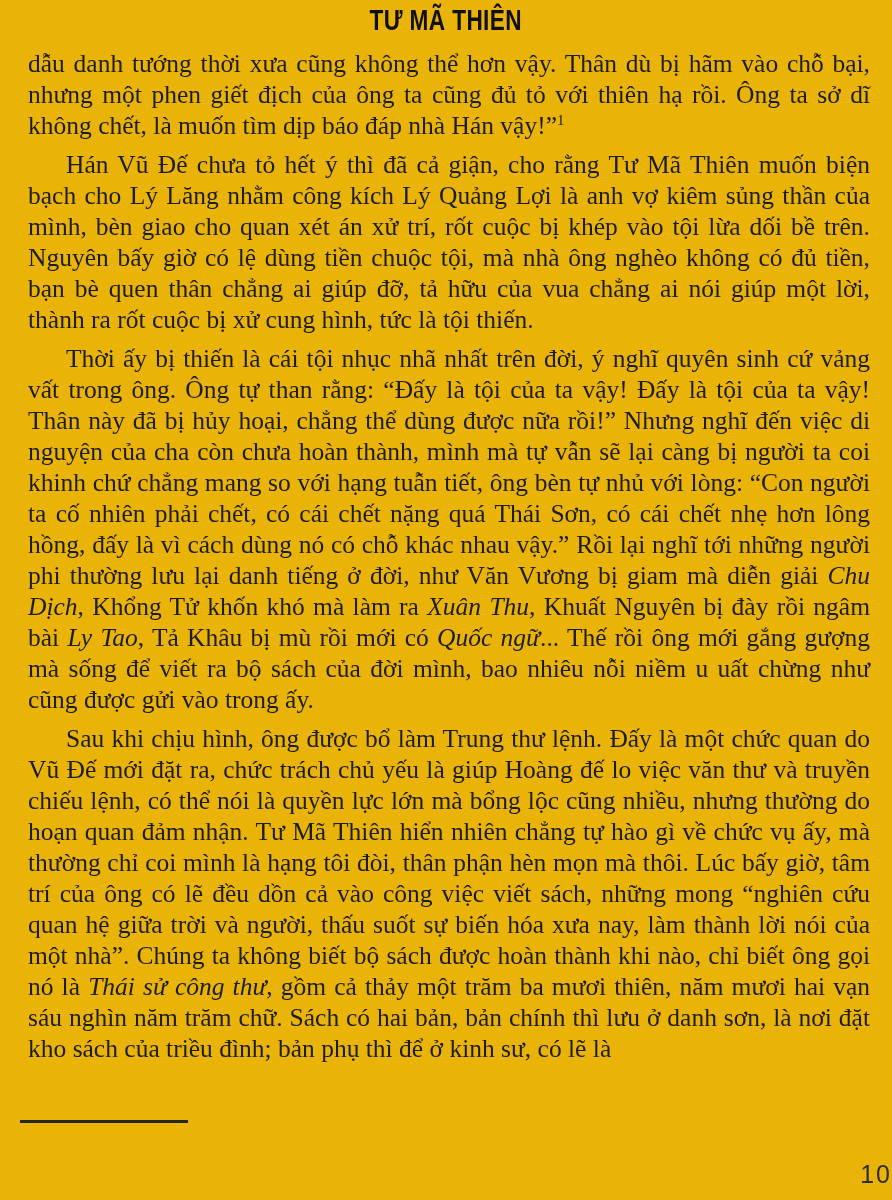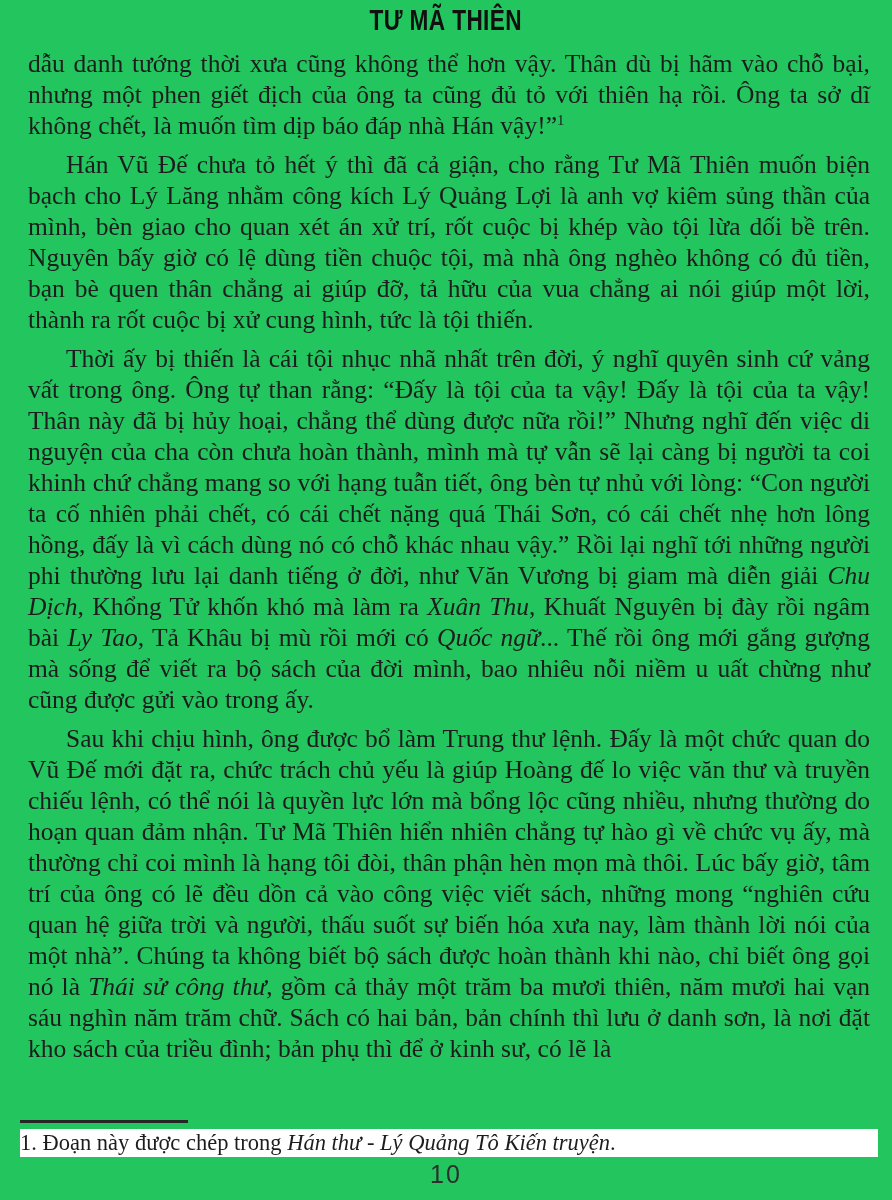--- a/index.html
+++ b/index.html
@@ -1,20 +1,20 @@
 <!DOCTYPE html>
 <html><head>
 <meta charset="utf-8">
 <style>
   html, body { margin: 0; padding: 0; background: #ffffff; }
   .page {
     position: relative;
     width: 892px;
     height: 1200px;
-    background: #22c55e;
+    background: #eab308;
     overflow: hidden;
     font-family: "Liberation Serif", serif;
     color: #1d1d1d;
   }
   .header {
     position: absolute;
     top: 4px; left: 0; right: 0;
     text-align: center;
     white-space: nowrap;
   }
@@ -65,21 +65,21 @@
     line-height: 28px;
     color: #1d1d1d;
     background: #ffffff;
     text-align: left;
   }
   .footnote i { font-style: italic; }
   .page-number {
     position: absolute;
     left: 0; right: 0;
     top: 1160px;
-    text-align: center;
+    text-align: right;
     font-family: "Liberation Sans", sans-serif;
     font-size: 25px;
     letter-spacing: 2px;
     color: #2e2e2e;
   }
 </style>
 </head>
 <body>
 
 <div class="page">
@@ -89,16 +89,15 @@
 
   <div class="body-text">
       <p class="para"><span>dẫu danh tướng thời xưa cũng không thể hơn vậy. Thân dù bị hãm vào chỗ bại, nhưng một phen giết địch của ông ta cũng đủ tỏ với thiên hạ rồi. Ông ta sở dĩ không chết, là muốn tìm dịp báo đáp nhà Hán vậy!”</span><sup>1</sup></p>
       <p class="para indent"><span>Hán Vũ Đế chưa tỏ hết ý thì đã cả giận, cho rằng Tư Mã Thiên muốn biện bạch cho Lý Lăng nhằm công kích Lý Quảng Lợi là anh vợ kiêm sủng thần của mình, bèn giao cho quan xét án xử trí, rốt cuộc bị khép vào tội lừa dối bề trên. Nguyên bấy giờ có lệ dùng tiền chuộc tội, mà nhà ông nghèo không có đủ tiền, bạn bè quen thân chẳng ai giúp đỡ, tả hữu của vua chẳng ai nói giúp một lời, thành ra rốt cuộc bị xử cung hình, tức là tội thiến.</span></p>
       <p class="para indent"><span>Thời ấy bị thiến là cái tội nhục nhã nhất trên đời, ý nghĩ quyên sinh cứ vảng vất trong ông. Ông tự than rằng: “Đấy là tội của ta vậy! Đấy là tội của ta vậy! Thân này đã bị hủy hoại, chẳng thể dùng được nữa rồi!” Nhưng nghĩ đến việc di nguyện của cha còn chưa hoàn thành, mình mà tự vẫn sẽ lại càng bị người ta coi khinh chứ chẳng mang so với hạng tuẫn tiết, ông bèn tự nhủ với lòng: “Con người ta cố nhiên phải chết, có cái chết nặng quá Thái Sơn, có cái chết nhẹ hơn lông hồng, đấy là vì cách dùng nó có chỗ khác nhau vậy.” Rồi lại nghĩ tới những người phi thường lưu lại danh tiếng ở đời, như Văn Vương bị giam mà diễn giải </span><i>Chu Dịch</i><span>, Khổng Tử khốn khó mà làm ra </span><i>Xuân Thu</i><span>, Khuất Nguyên bị đày rồi ngâm bài </span><i>Ly Tao</i><span>, Tả Khâu bị mù rồi mới có </span><i>Quốc ngữ</i><span>... Thế rồi ông mới gắng gượng mà sống để viết ra bộ sách của đời mình, bao nhiêu nỗi niềm u uất chừng như cũng được gửi vào trong ấy.</span></p>
       <p class="para indent"><span>Sau khi chịu hình, ông được bổ làm Trung thư lệnh. Đấy là một chức quan do Vũ Đế mới đặt ra, chức trách chủ yếu là giúp Hoàng đế lo việc văn thư và truyền chiếu lệnh, có thể nói là quyền lực lớn mà bổng lộc cũng nhiều, nhưng thường do hoạn quan đảm nhận. Tư Mã Thiên hiển nhiên chẳng tự hào gì về chức vụ ấy, mà thường chỉ coi mình là hạng tôi đòi, thân phận hèn mọn mà thôi. Lúc bấy giờ, tâm trí của ông có lẽ đều dồn cả vào công việc viết sách, những mong “nghiên cứu quan hệ giữa trời và người, thấu suốt sự biến hóa xưa nay, làm thành lời nói của một nhà”. Chúng ta không biết bộ sách được hoàn thành khi nào, chỉ biết ông gọi nó là </span><i>Thái sử công thư</i><span>, gồm cả thảy một trăm ba mươi thiên, năm mươi hai vạn sáu nghìn năm trăm chữ. Sách có hai bản, bản chính thì lưu ở danh sơn, là nơi đặt kho sách của triều đình; bản phụ thì để ở kinh sư, có lẽ là</span></p>
     </div>
 
   <div class="fn-rule"></div>
 
-  <p class="footnote"><span>1. Đoạn này được chép trong </span><i>Hán thư - Lý Quảng Tô Kiến truyện</i><span>.</span></p>
 
   <div class="page-number">10</div>
 </div>
 
 </body></html>

